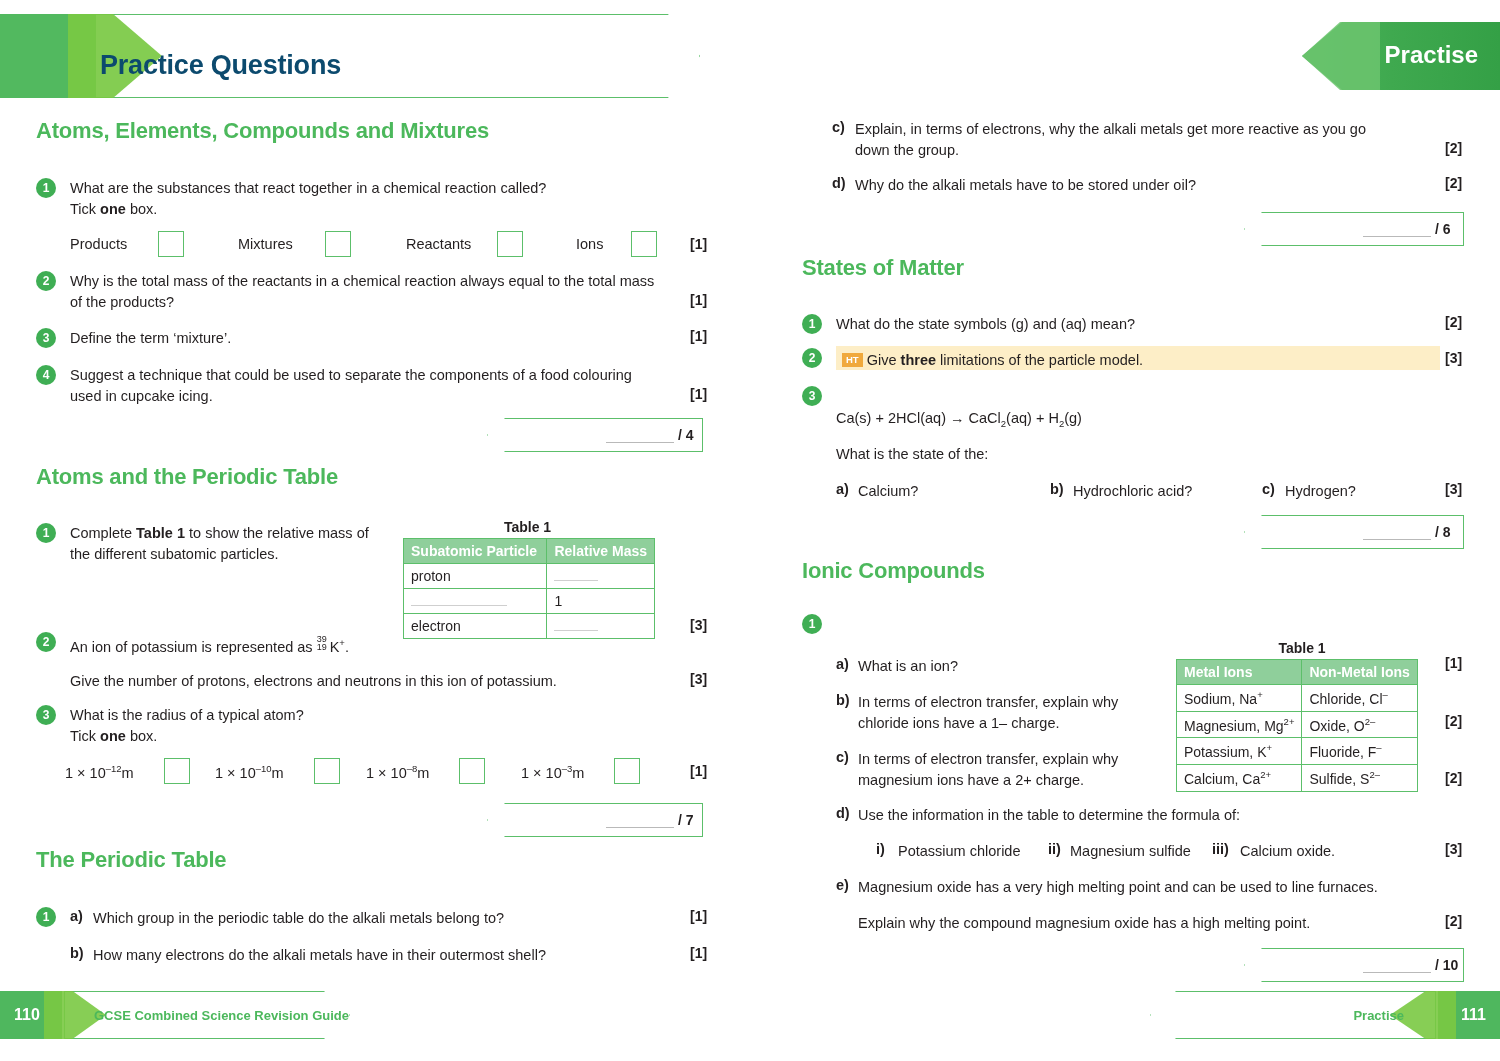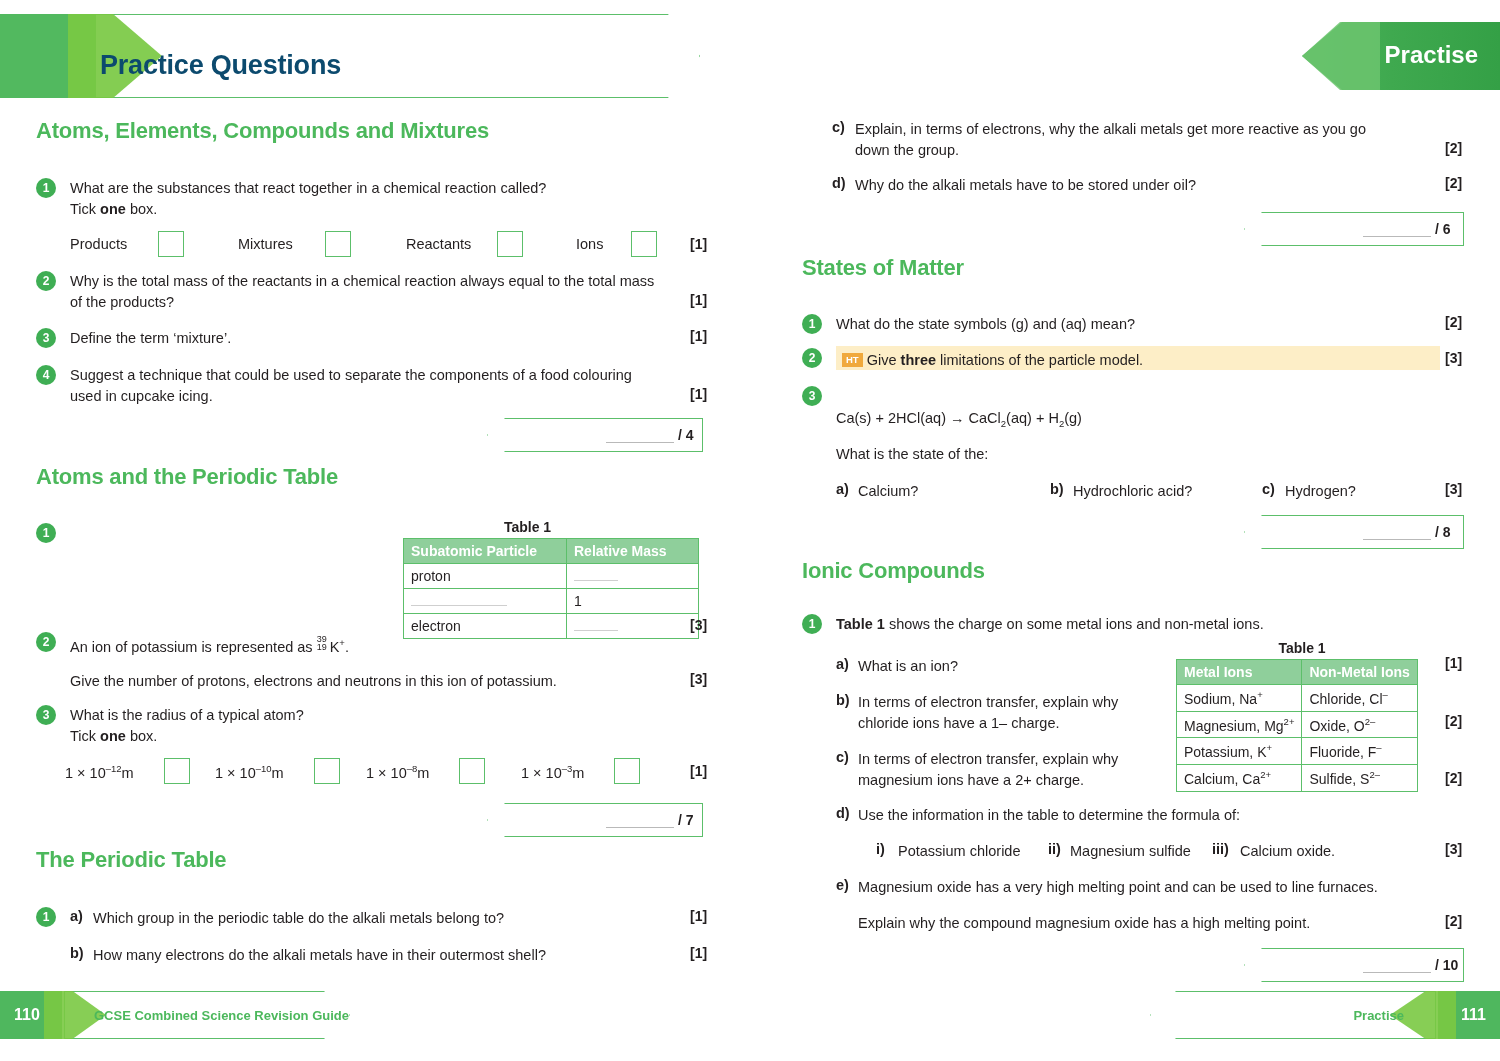--- a/index.html
+++ b/index.html
@@ -388,23 +388,27 @@
 
   <div class="total-bar" style="left:487px; top:418px; width:216px;">
     <span class="tb-label">Total Marks</span>
     <span class="tb-rule" style="left:118px; width:68px;"></span>
     <span class="tb-out" style="left:190px;">/ 4</span>
   </div>
 
   <div class="sec-head" style="left:36px; top:464px;">Atoms and the Periodic Table</div>
 
   <div class="qnum" style="left:36px; top:523px;">1</div>
+  <div class="qtext" style="left:70px; top:523px; width:320px;">
+    <span>Complete </span><b>Table 1</b><span> to show the relative mass of</span><br>
+    <span>the different subatomic particles.</span>
+  </div>
 
   <div class="tbl-cap" style="left:400px; top:519px; width:255px;">Table 1</div>
-  <table class="gtbl" style="left:403px; top:538px; width:296px;">
+  <table class="gtbl" style="left:403px; top:538px; width:252px;">
     <tbody>
         <tr>
       <th style="width:148px;">Subatomic Particle</th>
       <th>Relative Mass</th>
     </tr>
     <tr>
       <td>proton</td>
       <td><span class="blankrule"></span></td>
     </tr>
     <tr>
@@ -523,23 +527,20 @@
 
   <div class="total-bar" style="left:494px; top:515px; width:220px;">
     <span class="tb-label">Total Marks</span>
     <span class="tb-rule" style="left:118px; width:68px;"></span>
     <span class="tb-out" style="left:190px;">/ 8</span>
   </div>
 
   <div class="sec-head" style="left:52px; top:558px;">Ionic Compounds</div>
 
   <div class="qnum" style="left:52px; top:614px;">1</div>
-  <div class="qtext" style="left:86px; top:614px; width:620px;">
-    <b>Table 1</b><span> shows the charge on some metal ions and non-metal ions.</span>
-  </div>
 
   <div class="sub-label" style="left:86px; top:656px;">a)</div>
   <div class="qtext" style="left:108px; top:656px;">What is an ion?</div>
   <div class="marks" style="left:695px; top:655px;">[1]</div>
 
   <div class="sub-label" style="left:86px; top:692px;">b)</div>
   <div class="qtext" style="left:108px; top:692px; width:300px;">
     <span>In terms of electron transfer, explain why</span><br>
     <span>chloride ions have a 1– charge.</span>
   </div>

